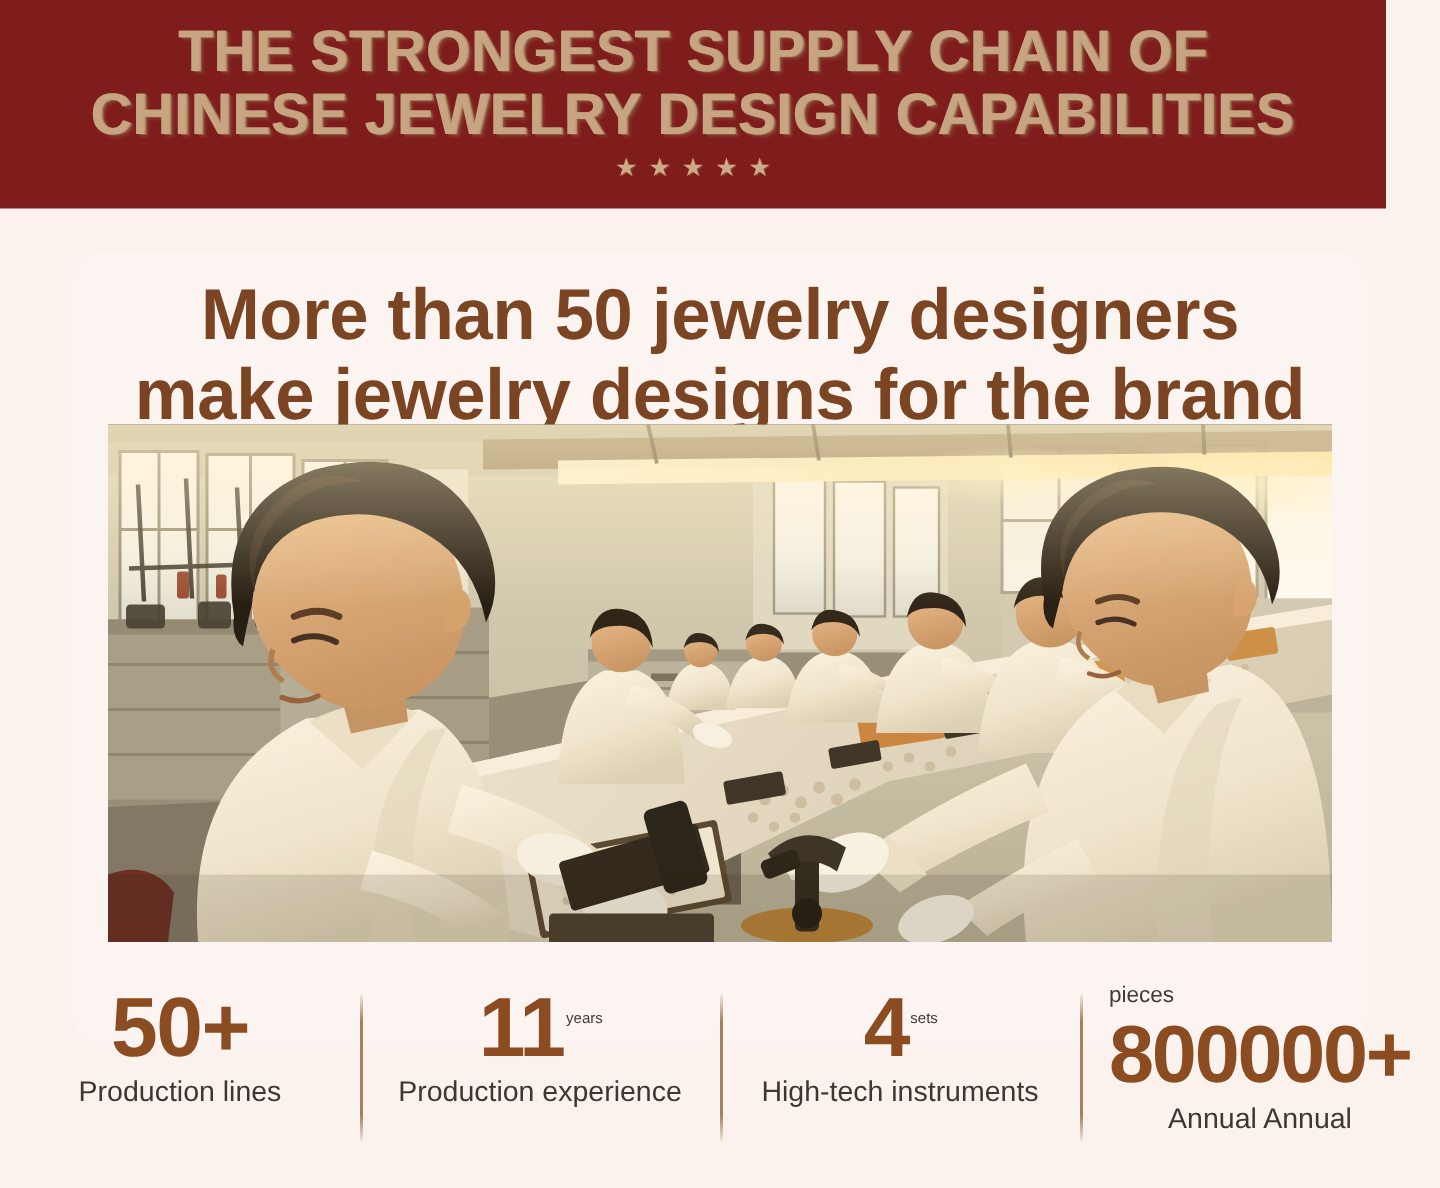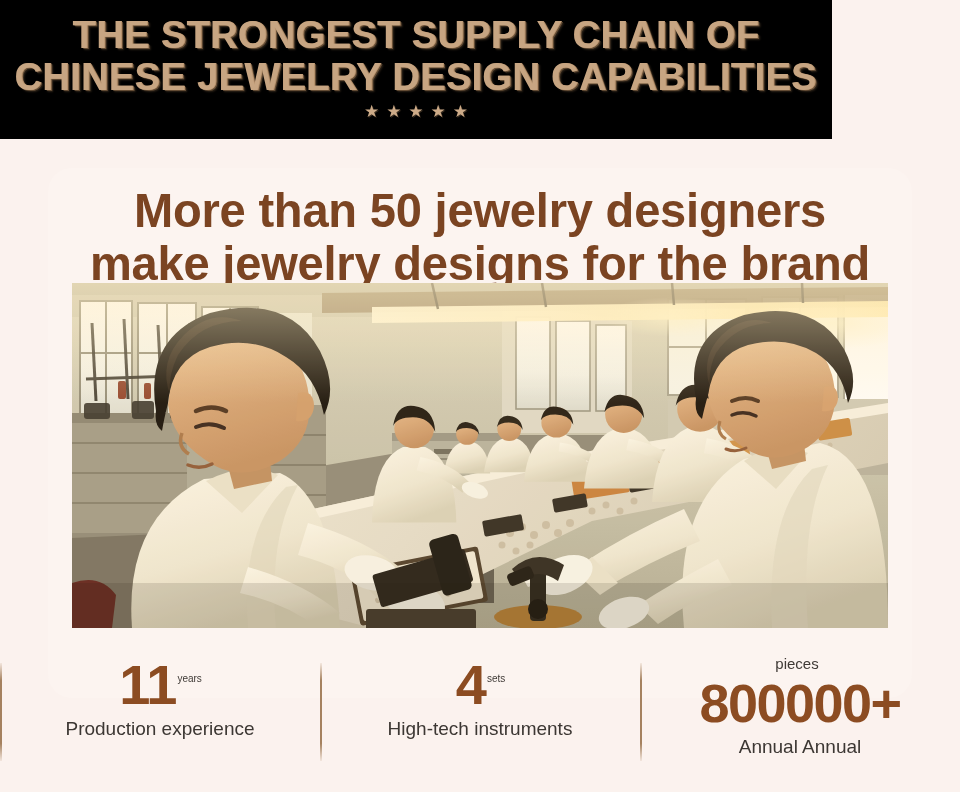--- a/index.html
+++ b/index.html
@@ -16,23 +16,23 @@
     width: 960px;
     height: 792px;
     overflow: hidden;
     background: #fbf2ee;
   }
 
   
   .header {
     position: absolute;
     left: 0; top: 0;
-    width: 832px;
+    width: 924px;
     height: 139px;
-    background: #000000;
+    background: #7f1d1d;
     display: flex;
     flex-direction: column;
     align-items: center;
     justify-content: flex-start;
     padding-top: 14px;
     box-sizing: border-box;
   }
   .header-line {
     font-family: "Liberation Sans Narrow", "Liberation Sans", sans-serif;
     font-weight: bold;
@@ -181,21 +181,21 @@
     vertical-align: super;
     position: relative;
     top: -16px;
     left: 1px;
   }
   .stat-unit-above {
     display: block;
     font-size: 15px;
     line-height: 18px;
     color: #3f3a36;
-    text-align: center;
+    text-align: left;
     padding-right: 6px;
   }
   .stat-label {
     margin-top: 2px;
     font-size: 19px;
     line-height: 24px;
     color: #3c3733;
   }
 </style>
 </head>
@@ -586,20 +586,26 @@
 
         <rect x="0" y="0" width="816" height="120" fill="url(#warmTop)"></rect>
         <rect x="0" y="0" width="816" height="345" fill="#ffce7a" opacity="0.10"></rect>
         <rect x="0" y="300" width="816" height="45" fill="#2a1d12" opacity="0.13"></rect>
       </svg>
     </div>
   </div>
 
   <div class="stats">
 
+    <div class="stat">
+      <div class="stat-numline">
+        <span class="stat-number">50+</span>
+      </div>
+      <div class="stat-label">Production lines</div>
+    </div>
 
     <div class="stat-sep"></div>
 
     <div class="stat">
       <div class="stat-numline">
         <span class="stat-number">11</span><span class="stat-sup">years</span>
       </div>
       <div class="stat-label">Production experience</div>
     </div>
 

